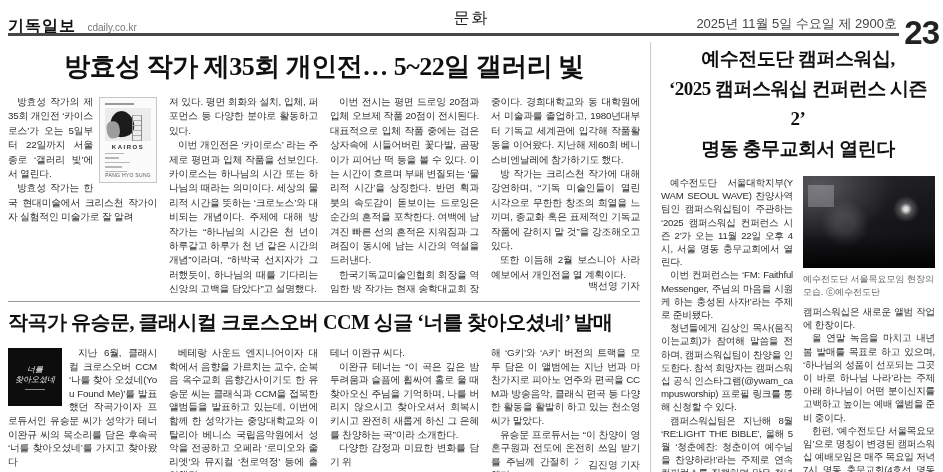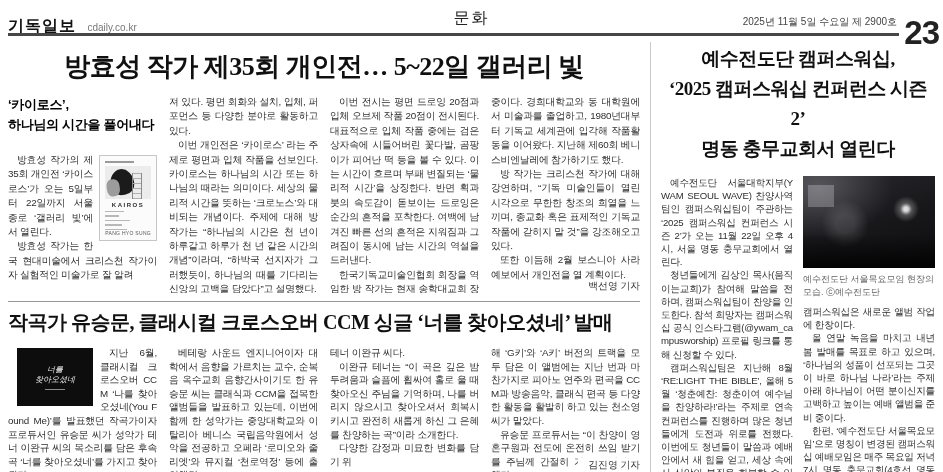--- a/index.html
+++ b/index.html
@@ -11,21 +11,21 @@
     overflow: hidden;
   }
   .page { position: relative; width: 943px; height: 472px; background:#fff; }
 
   
   .masthead { position: relative; height: 36px; padding: 16px 8px 0 8px; }
   .brand { font-size: 16px; font-weight: bold; color: #111; letter-spacing: 1px; }
   .site { font-size: 10px; color: #777; margin-left: 7px; }
   .section { position: absolute; left: 50%; top: 8px; transform: translateX(-50%);
              font-size: 16px; color: #222; letter-spacing: 2px; }
-  .date { position: absolute; right: 46px; top: 15px; font-size: 10px; color: #444; }
+  .date { position: absolute; right: 46px; top: 15px; font-size: 13px; color: #444; }
   .pagenum { position: absolute; right: 4px; top: 14px; font-size: 33px; font-weight: 600;
              color: #222; letter-spacing: -1px; }
   .rule { position: absolute; left: 8px; right: 44px; bottom: 0; height: 3px; background: #474747; }
 
   
   .content { display: flex; padding: 0 8px; height: 436px; }
   .left-region { width: 632px; flex: 0 0 632px; }
   .v-divider { width: 1px; background: #c9c9c9; margin: 6px 10px 0 10px; }
   .right-region { flex: 1; min-width: 0; }
 
@@ -77,21 +77,21 @@
                    border-left: 1px solid #8b8b8b; border-right: 1px solid #8b8b8b;
                    background: repeating-linear-gradient(#b0b0b0 0 1px, transparent 1px 5px); }
   .poster-title { font-size: 6px; font-weight: bold; letter-spacing: 1.5px; color: #2d2d2d;
                   text-align: center; margin-bottom: 3px; }
   .poster-rows { flex: 1; display: flex; flex-direction: column; gap: 3px; }
   .poster-rows .bar { height: 1.5px; background: #b8b8b8; }
   .b1{width:42%;} .b2{width:30%;} .b3{width:55%;} .b4{width:36%;} .b5{width:48%;}
   .poster-credit { font-size: 5px; color: #555; text-align: right; letter-spacing: .3px; }
 
   
-  .album { float: left; width: 76px; height: 58px; margin: 2px 7px 2px 9px; background: #0d0d0d;
+  .album { float: left; width: 54px; height: 58px; margin: 2px 7px 2px 0; background: #0d0d0d;
            display: flex; flex-direction: column; align-items: center; justify-content: center;
            text-indent: 0; }
   .album-line { color: #eee; font-size: 8px; line-height: 10px; font-style: italic;
                 font-family: "Liberation Serif", serif; }
   .album-sub { width: 20px; height: 1px; background: #8a8a8a; margin-top: 4px; }
 
   
   .photo { height: 92px; margin-bottom: 5px; position: relative; overflow: hidden;
     background-image:
       radial-gradient(circle at 78% 36%, rgba(255,255,255,0.85) 0 2px, rgba(255,255,255,0.25) 6px, transparent 13px),
@@ -121,24 +121,20 @@
   </header>
 
   <div class="content">
 
     <div class="left-region">
 
       <article>
         <h1 class="main-hl">방효성 작가 제35회 개인전… 5~22일 갤러리 빛</h1>
         <div class="cols main-cols">
           <div class="col">
-            <div class="subhead">
-              <div>‘카이로스’,</div>
-              <div>하나님의 시간을 풀어내다</div>
-            </div>
             <div class="poster">
               <div class="poster-topline"></div>
               <div class="poster-art">
                 <div class="poster-blob"></div>
                 <div class="poster-ladder"></div>
               </div>
               <div class="poster-title">KAIROS</div>
               <div class="poster-rows">
                 <div class="bar b1"></div>
                 <div class="bar b2"></div>
@@ -202,20 +198,21 @@
     <div class="right-region">
       <article>
         <h1 class="right-hl">
           <div>예수전도단 캠퍼스워십,</div>
           <div>‘2025 캠퍼스워십 컨퍼런스 시즌 2’</div>
           <div>명동 충무교회서 열린다</div>
         </h1>
         <div class="cols right-cols">
           <div class="col">
             <p class="ind">예수전도단 서울대학지부(YWAM SEOUL WAVE) 찬양사역팀인 캠퍼스워십팀이 주관하는 ‘2025 캠퍼스워십 컨퍼런스 시즌 2’가 오는 11월 22일 오후 4시, 서울 명동 충무교회에서 열린다.</p>
+            <p class="ind">이번 컨퍼런스는 ‘FM: Faithful Messenger, 주님의 마음을 시원케 하는 충성된 사자!’라는 주제로 준비됐다.</p>
             <p class="ind">청년들에게 김상인 목사(움직이는교회)가 참여해 말씀을 전하며, 캠퍼스워십팀이 찬양을 인도한다. 참석 희망자는 캠퍼스워십 공식 인스타그램(@ywam_campusworship) 프로필 링크를 통해 신청할 수 있다.</p>
             <p class="ind">캠퍼스워십팀은 지난해 8월 ‘RE:LIGHT THE BIBLE’, 올해 5월 ‘청춘예찬: 청춘이여 예수님을 찬양하라!’라는 주제로 연속 컨퍼런스를 진행하며 많은 청년들에게 도전과 위로를 전했다. 이번에도 청년들이 말씀과 예배 안에서 새 힘을 얻고, 세상 속에서 신앙의 본질을 회복할 수 있도록 준비하고 있다.</p>
 
           </div>
           <div class="col">
             <div class="photo"></div>
             <div class="caption">예수전도단 서울목요모임 현장의 모습. ⓒ예수전도단</div>
             <p>캠퍼스워십은 새로운 앨범 작업에 한창이다.</p>
             <p class="ind">올 연말 녹음을 마치고 내년 봄 발매를 목표로 하고 있으며, ‘하나님의 성품이 선포되는 그곳이 바로 하나님 나라’라는 주제 아래 하나님이 어떤 분이신지를 고백하고 높이는 예배 앨범을 준비 중이다.</p>
             <p class="ind">한편, ‘예수전도단 서울목요모임’으로 명칭이 변경된 캠퍼스워십 예배모임은 매주 목요일 저녁 7시 명동 충무교회(4호선 명동역 4번 출구)에서 열린다.</p>

